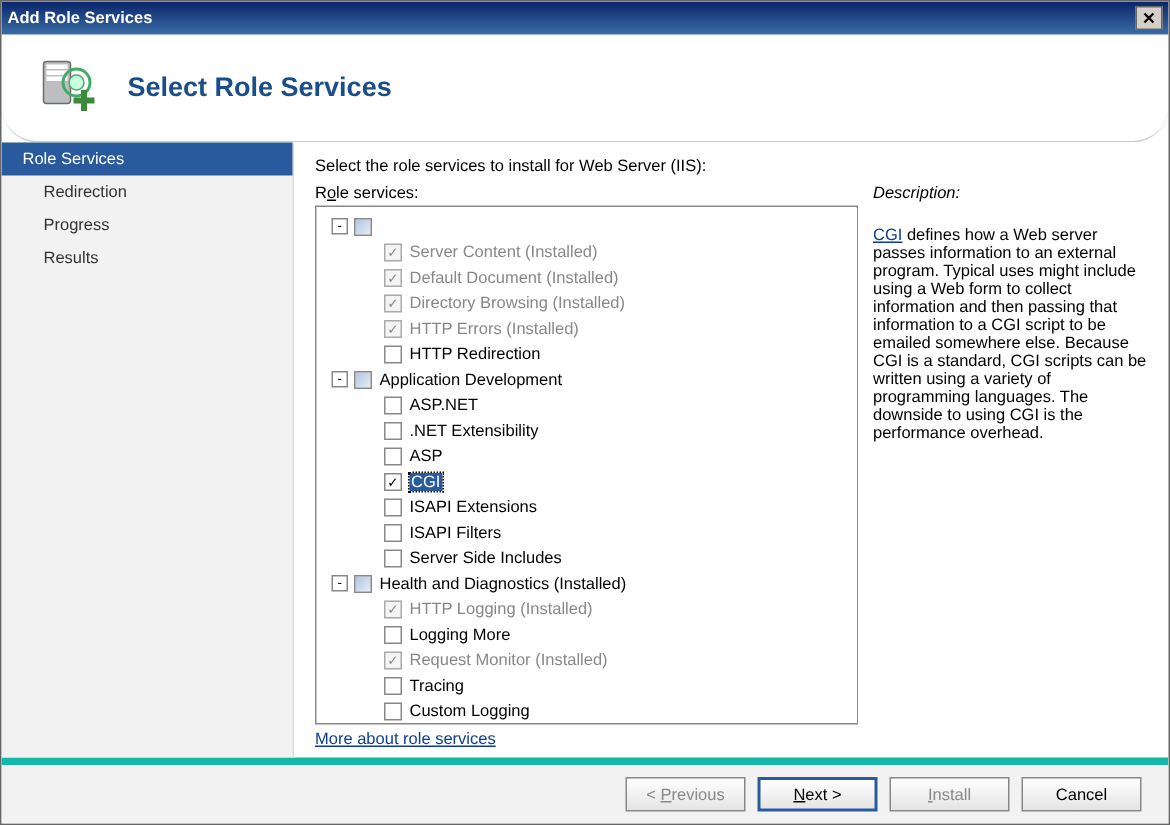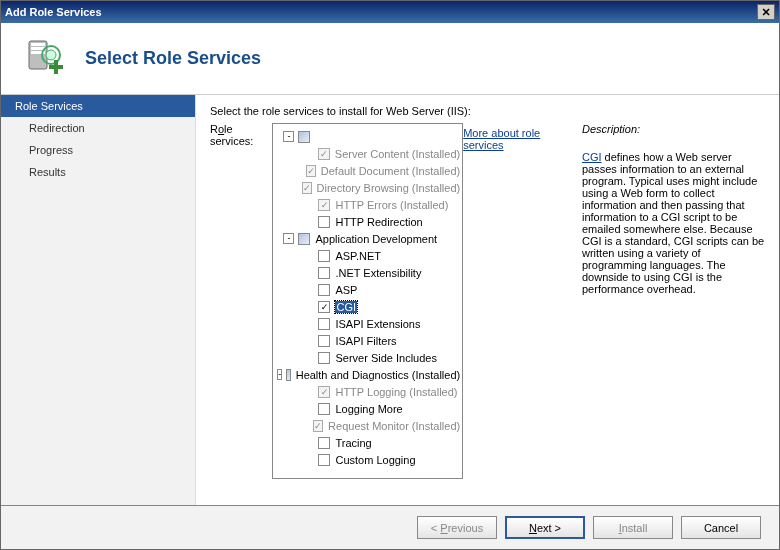--- a/index.html
+++ b/index.html
@@ -1,52 +1,52 @@
 <!DOCTYPE html>
 <html><head>
 <meta charset="utf-8">
 <style>
 * { box-sizing: border-box; margin: 0; padding: 0; font-family: "Segoe UI", Tahoma, sans-serif; font-size: 11px; }
 body { background: #fff; width: 780px; height: 550px; position: relative; border: 1px solid #666; }
 .titlebar { background: linear-gradient(#0a246a,#3a6ea5); height: 22px; color: #fff; display: flex; align-items: center; padding: 0 4px; font-weight: bold; }
 .titlebar .title { flex: 1; }
 .close-btn { width: 18px; height: 16px; background:#d4d0c8; border:1px solid #666; color:#000; display:flex; align-items:center; justify-content:center; cursor:pointer; font-size:10px; }
-.header { height: 72px; display:flex; align-items:center; padding: 0 20px; border-bottom:1px solid #ccc; gap:16px; }
+.header { height: 72px; display:flex; align-items:center; padding: 0 20px; border-bottom:1px solid #ccc; gap:16px;border-radius:24px; }
 .icon-srv { width:48px; height:48px; position:relative; }
 .icon-srv svg { width:100%; height:100%; }
 .page-title { font-size:18px; font-weight:600; color:#1a4e8a; }
 .body { display:flex; height: 410px; }
 .sidebar { width: 195px; background:#f2f2f2; border-right:1px solid #ddd; padding-top:0; }
 .sidebar .item { padding:5px 14px; cursor:pointer; color:#333; }
 .sidebar .item.active { background:#2a5a9e; color:#fff; }
 .sidebar .item.sub { padding-left:28px; }
 .content { flex:1; padding:10px 14px 6px 14px; display:flex; flex-direction:column; }
 .instruction { margin-bottom:6px; }
 .panels { display:flex; flex:1; gap:10px; overflow:hidden; }
-.tree-panel { flex:1; display:flex; flex-direction:row; }
+.tree-panel { flex:1; display:flex; flex-direction:column; }
 .tree-label { margin-bottom:2px; }
 .tree-label .u { text-decoration:underline; }
 .tree { border:1px solid #888; background:#fff; height:356px; overflow-y:scroll; padding:4px 2px; }
 .node { display:flex; align-items:center; height:17px; padding-left:0; white-space:nowrap; }
 .toggle { width:11px; height:11px; border:1px solid #888; display:inline-flex; align-items:center; justify-content:center; font-size:9px; line-height:1; margin-right:4px; cursor:pointer; background:#fff; }
 .toggle.empty { border:0; background:none; }
 .indent { display:inline-block; }
 .cb { width:12px; height:12px; border:1px solid #888; margin-right:5px; display:inline-flex; align-items:center; justify-content:center; font-size:9px; background:#fff; cursor:pointer; }
 .cb.partial { background:linear-gradient(135deg,#b0c4de 0%, #e6eef8 100%); }
 .cb.checked::before { content:"✓"; color:#000; font-size:9px; }
 .cb.checked.disabled::before { color:#888; }
 .cb.disabled { border-color:#aaa; background:#f4f4f4; }
 .node .label { }
 .node .label.disabled { color:#888; }
 .node .label.selected { background:#2a5a9e; color:#fff; outline:1px dotted #000; padding:0 1px; }
 .desc-panel { width:183px; }
 .desc-title { margin-bottom:16px;font-style:italic; }
 .desc-text a { color:#0b3d91; text-decoration:underline; }
 .more-link { color:#0b3d91; text-decoration:underline; cursor:pointer; margin-top:4px; display:inline-block; }
-.footer { height:44px; border-top:1px solid #14b8a6; display:flex; align-items:center; justify-content:flex-end; padding:0 18px; gap:8px; background:#f2f2f2; }
+.footer { height:44px; border-top:5px solid #14b8a6; display:flex; align-items:center; justify-content:flex-end; padding:0 18px; gap:8px; background:#f2f2f2; }
 .btn { min-width:80px; height:23px; border:1px solid #888; background:linear-gradient(#fff,#e4e4e4); cursor:pointer; padding:0 8px; }
 .btn .u { text-decoration:underline; }
 .btn.disabled { color:#888; cursor:default; }
 .btn.default { border:2px solid #2a5a9e; }
 ::-webkit-scrollbar { width:16px; }
 ::-webkit-scrollbar-track { background:#e8e8e8; border-left:1px solid #ccc; }
 ::-webkit-scrollbar-thumb { background:#c4c4c4; border:1px solid #888; }
 ::-webkit-scrollbar-button { background:#d4d0c8; border:1px solid #888; height:16px; display:block; }
 </style>
 </head>

